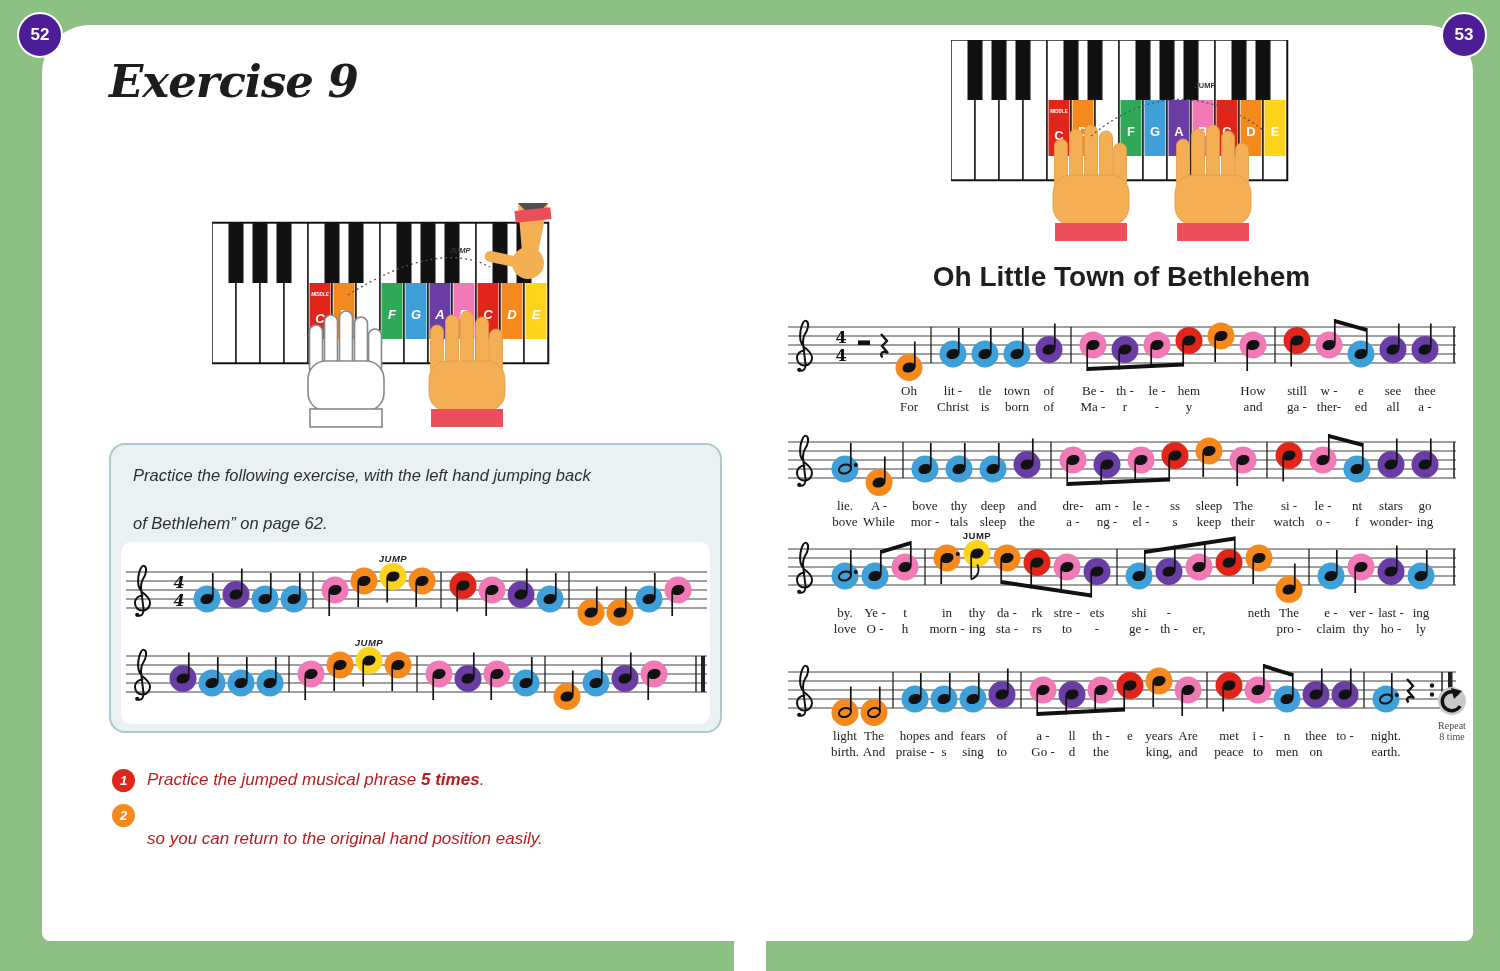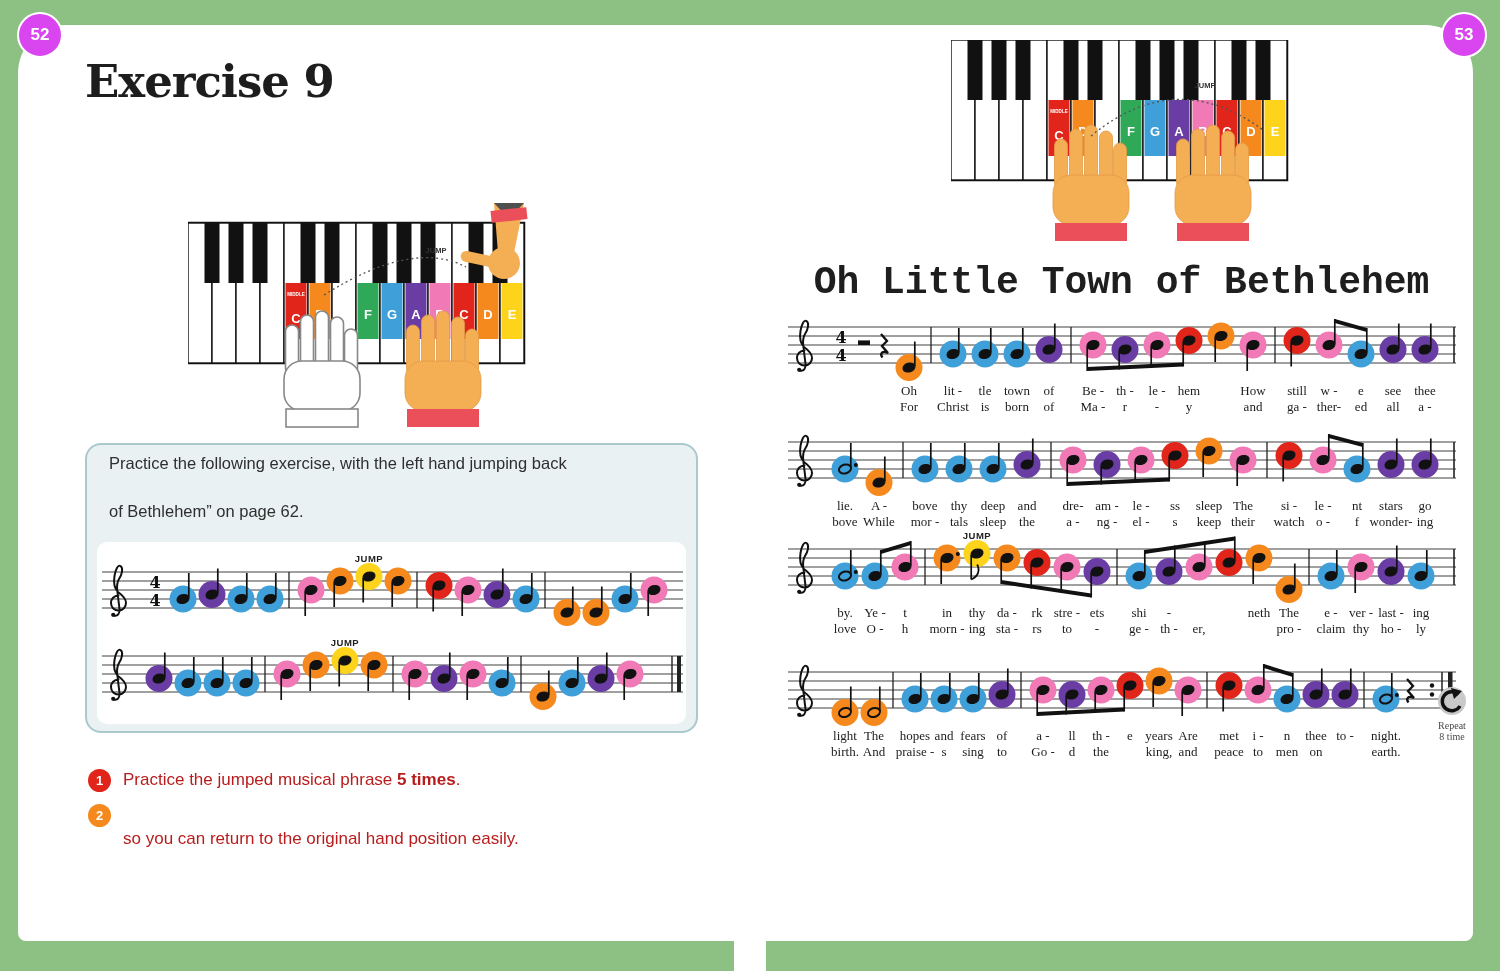--- a/index.html
+++ b/index.html
@@ -1,50 +1,50 @@
 <!DOCTYPE html>
 <html><head>
 <meta charset="utf-8">
 <style>
   html,body{margin:0;padding:0;background:#666;}
   .frame{position:relative;width:1500px;height:971px;background:#8dc183;overflow:hidden;
          font-family:"Liberation Sans",sans-serif;}
   .page{position:absolute;top:25px;height:916px;background:#fff;}
-  .page-left{left:18px;width:772px;border-radius:48px 8px 8px 8px;}
+  .page-left{left:42px;width:772px;border-radius:48px 8px 8px 8px;font-style:italic;}
   .page-right{left:770px;width:703px;border-radius:8px 48px 8px 8px;}
   .gutter-patch{position:absolute;background:#fff;}
   .gp1{left:723px;top:893px;width:47px;height:48px;}
   .gp2{left:734px;top:941px;width:32px;height:30px;}
-  .badge{position:absolute;top:12px;width:42px;height:42px;border-radius:50%;background:#d946ef;
+  .badge{position:absolute;top:12px;width:42px;height:42px;border-radius:50%;background:#4c1d95;
          border:2.5px solid #fff;color:#fff;display:flex;align-items:center;justify-content:center;
          font-size:17px;font-weight:bold;z-index:5;}
   .badge-left{left:17px;}
   .badge-right{left:1441px;}
   h1.ex-title{position:absolute;left:67px;top:30px;margin:0;font-family:"DejaVu Serif",serif;
          font-weight:700;font-size:45px;color:#1d1d1d;letter-spacing:-1px;}
   .intro{position:absolute;left:67px;top:106px;margin:0;width:540px;font-size:17px;
          line-height:24px;color:#3a3a3a;}
   .intro b{color:#222;}
   .kb-svg{position:absolute;}
   .kb-left{left:170px;top:178px;}
   .kb-right{left:181px;top:15px;}
   .practice-box{position:absolute;left:67px;top:418px;width:613px;height:290px;background:#e9f1f2;
          border:2px solid #abc9cc;border-radius:16px;box-sizing:border-box;}
-  .practice-box p{margin:0;padding:6px 22px 0 22px;font-size:16.5px;line-height:24px;color:#2f2f2f;}
+  .practice-box p{margin:0;padding:18px 22px 0 22px;font-size:16.5px;line-height:24px;color:#2f2f2f;}
   .music-card{position:absolute;left:10px;top:97px;width:589px;height:182px;background:#fff;
          border-radius:10px;}
   .music-card svg{position:absolute;left:3px;}
   .pr1{top:8px;} .pr2{top:92px;}
   .step{position:absolute;left:70px;display:flex;align-items:flex-start;}
   .step1{top:743px;} .step2{top:778px;}
   .step-num{flex:0 0 auto;width:23px;height:23px;border-radius:50%;color:#fff;font-weight:bold;
          font-size:13px;display:flex;align-items:center;justify-content:center;margin-top:1px;}
   .step-text{margin-left:12px;font-size:17px;line-height:24px;color:#b91c1c;}
   h2.song-title{position:absolute;left:0;top:236px;width:100%;margin:0;text-align:center;
-         font-family:Liberation Mono, monospace;font-weight:700;font-size:38px;color:#1e1e1e;}
+         font-family:Liberation Sans, sans-serif;font-weight:700;font-size:28px;color:#1e1e1e;}
   .staff-svg{position:absolute;left:16px;}
   .st1{top:280px;} .st2{top:395px;} .st3{top:502px;} .st4{top:625px;}
   .repeat-icon{position:absolute;left:658px;top:660px;width:48px;text-align:center;
          font-family:"Liberation Serif",serif;font-size:10px;line-height:11px;color:#4a4a4a;}
   .repeat-icon svg{display:block;margin:0 auto 1px auto;}
 </style>
 </head>
 <body>
 
 <div class="frame">

